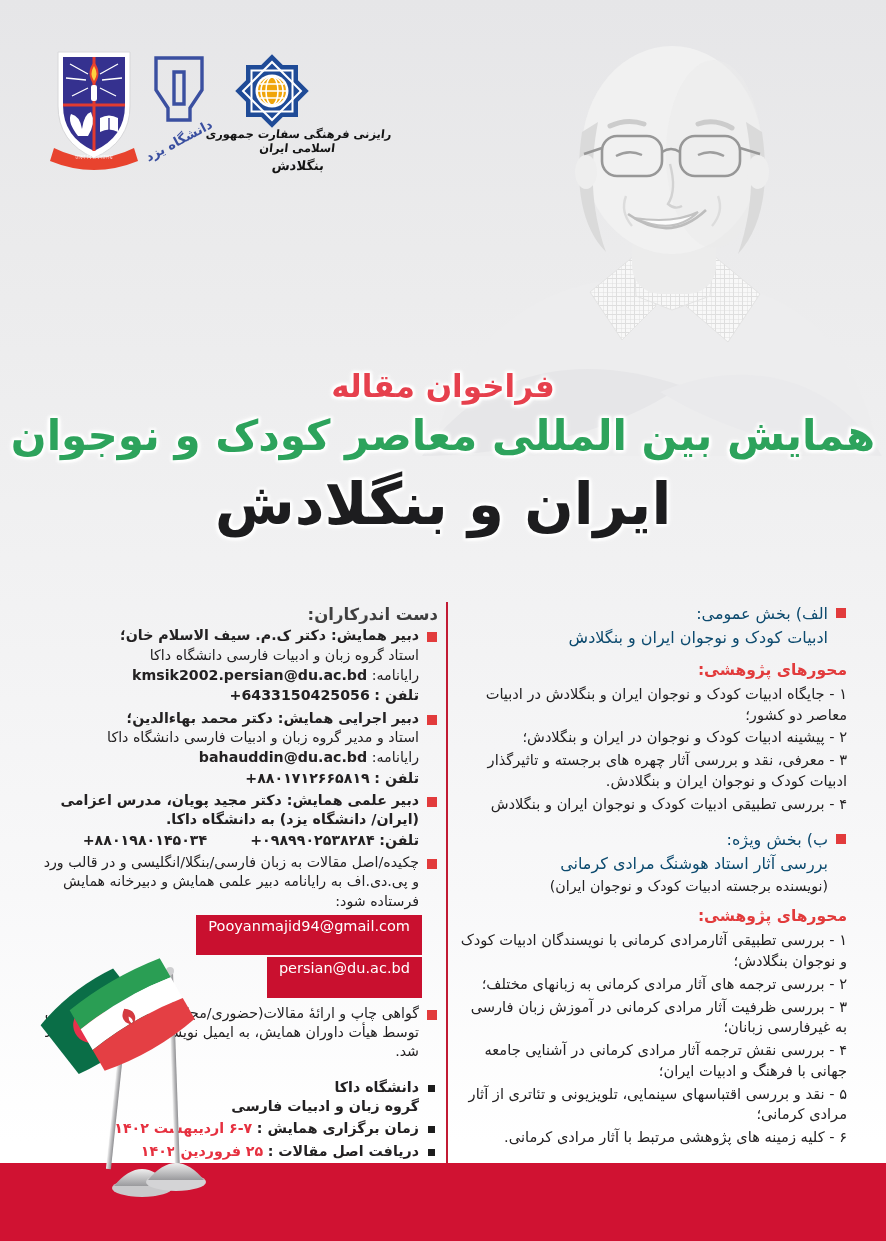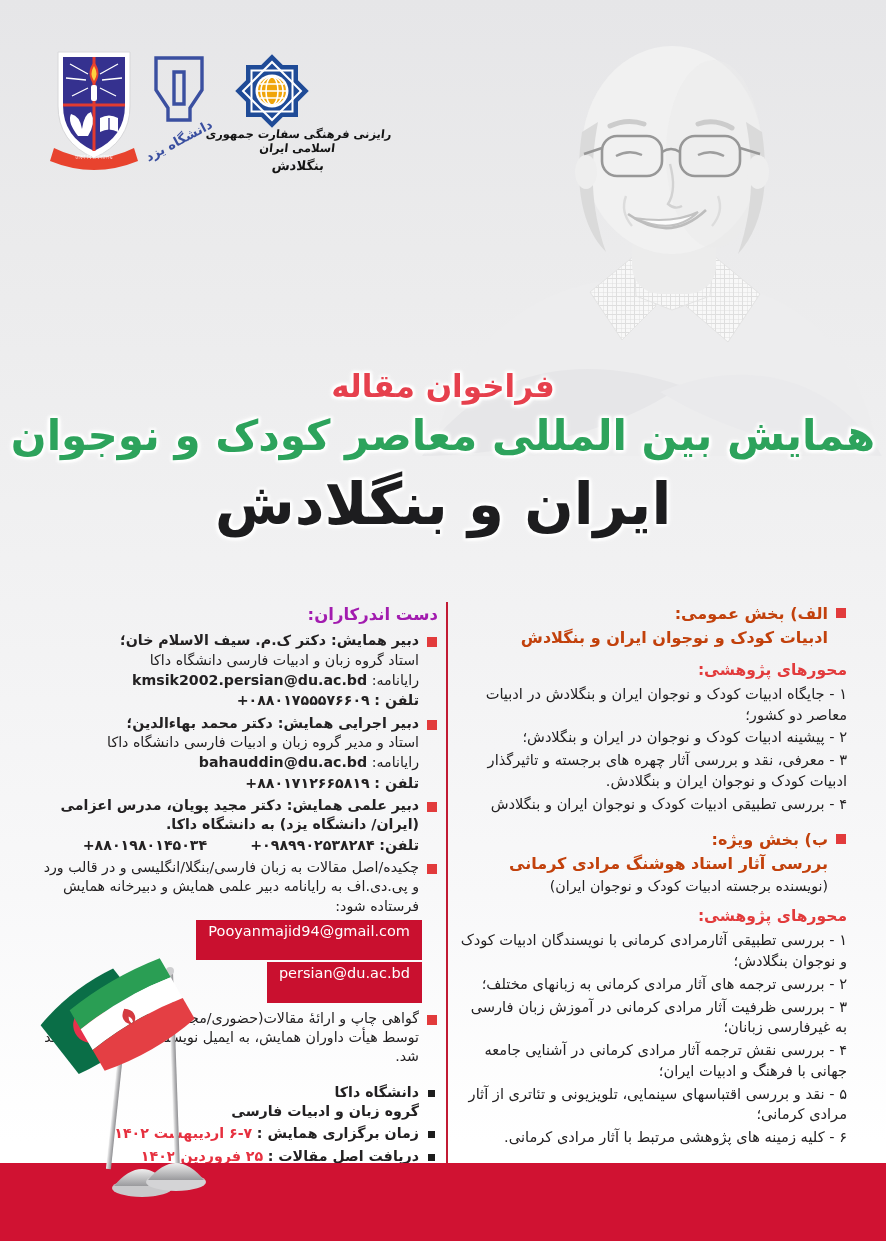--- a/index.html
+++ b/index.html
@@ -28,36 +28,36 @@
   
   #divider{left:446px;top:602px;width:2px;height:561px;background:#c21b34;}
   #bottom-bar{left:0;top:1163px;width:886px;height:78px;background:#d01232;}
   
   .col{direction:rtl;text-align:right;}
   #col-right{left:457px;top:602px;width:390px;font-size:14.6px;line-height:1.42;}
   #col-left{left:42px;top:604px;width:396px;font-size:14.2px;line-height:1.36;}
   .b-item{position:relative;padding-right:19px;margin-bottom:3px;}
   .sq{position:absolute;right:1px;top:6px;width:10px;height:10px;background:#e23b3c;}
   .sq.black{width:7px;height:7px;background:#1d1d1d;top:7px;right:3px;}
-  .sec-head{font-weight:bold;font-size:16px;color:#c2410c;line-height:1.5;}
+  .sec-head{font-weight:normal;font-size:16px;color:#0c4a6e;line-height:1.5;}
   .red-head{color:#e23b3c;font-weight:bold;font-size:15.5px;margin:9px 0 3px;}
   .axis{margin-bottom:2px;}
   .note{font-size:14.2px;}
   .bold{font-weight:bold;}
   .ltr{direction:ltr;unicode-bidi:isolate;display:inline-block;}
   .contact{margin-top:1px;}
   .gap{display:inline-block;width:34px;}
   .badge-row{text-align:left;margin:2px 16px 2px 0;}
   .badge{display:inline-block;background:#c9102f;color:#fff;font-weight:normal;font-size:14.5px;line-height:1.2;padding:3px 12px 20px;direction:ltr;}
   #badges{margin:4px 0 6px;}
   .badge-row{text-align:right;direction:ltr;}
   .dl{margin-bottom:4px;}
   .dl .value{color:#e6303f;font-weight:bold;}
   #venue-block{margin-top:16px;}
-  #org-heading{color:#a21caf;font-weight:bold;font-size:16.5px;margin-bottom:5px;}
+  #org-heading{color:#404040;font-weight:bold;font-size:16.5px;}
   #sec-special{margin-top:14px;}
   
   #flags{left:30px;top:950px;width:250px;height:260px;z-index:5;}
 </style>
 </head>
 <body>
 
 <div class="abs" id="photo">
   <svg width="472" height="452" viewBox="0 0 472 452">
     <defs>
@@ -221,21 +221,21 @@
   <div class="b-item">
     <span class="sq"></span>
     <div class="bold">دبیر همایش: دکتر ک.م. سیف الاسلام خان؛</div>
     <div>استاد گروه زبان و ادبیات فارسی دانشگاه داکا</div>
     <div class="contact">
       <span>رایانامه:</span>
       <span class="ltr bold">kmsik2002.persian@du.ac.bd</span>
     </div>
     <div class="contact">
       <span class="bold">تلفن :</span>
-      <span class="ltr bold">+۰۸۸۰۱۷۵۵۵۷۶۶۰۹</span>
+      <span class="ltr bold">+6433150425056</span>
     </div>
   </div>
 
   <div class="b-item">
     <span class="sq"></span>
     <div class="bold">دبیر اجرایی همایش: دکتر محمد بهاءالدین؛</div>
     <div>استاد و مدیر گروه زبان و ادبیات فارسی دانشگاه داکا</div>
     <div class="contact">
       <span>رایانامه:</span>
       <span class="ltr bold">bahauddin@du.ac.bd</span>

